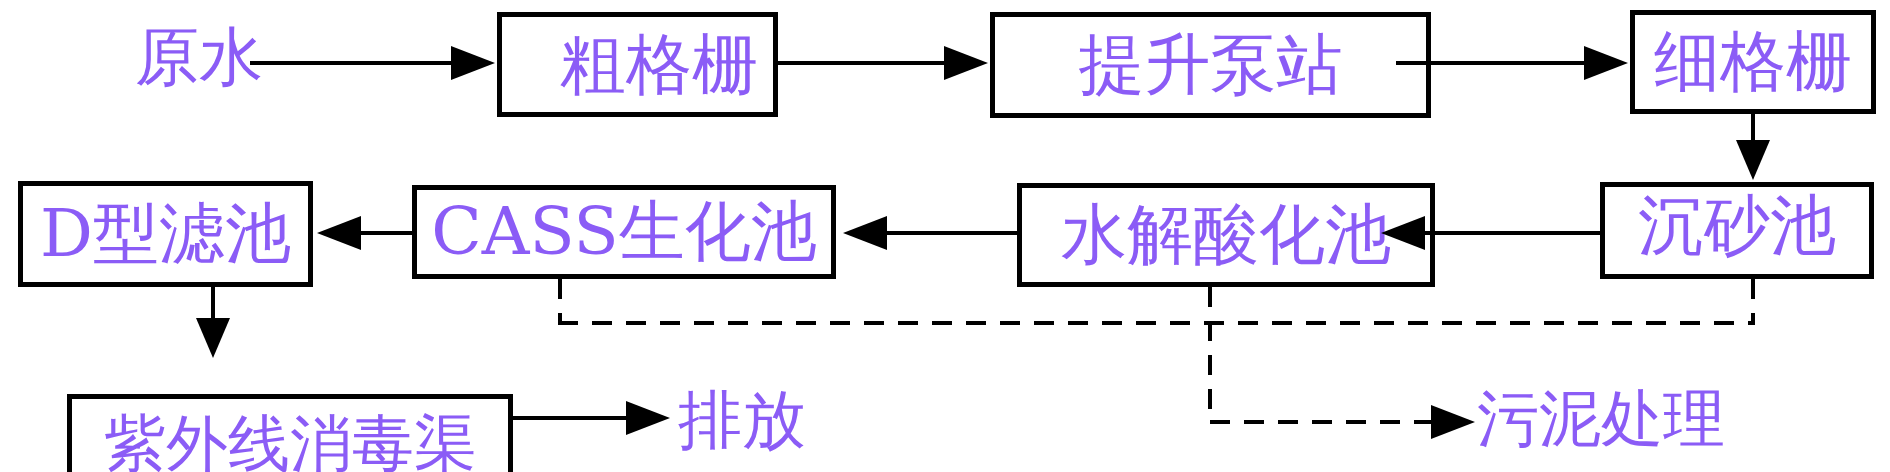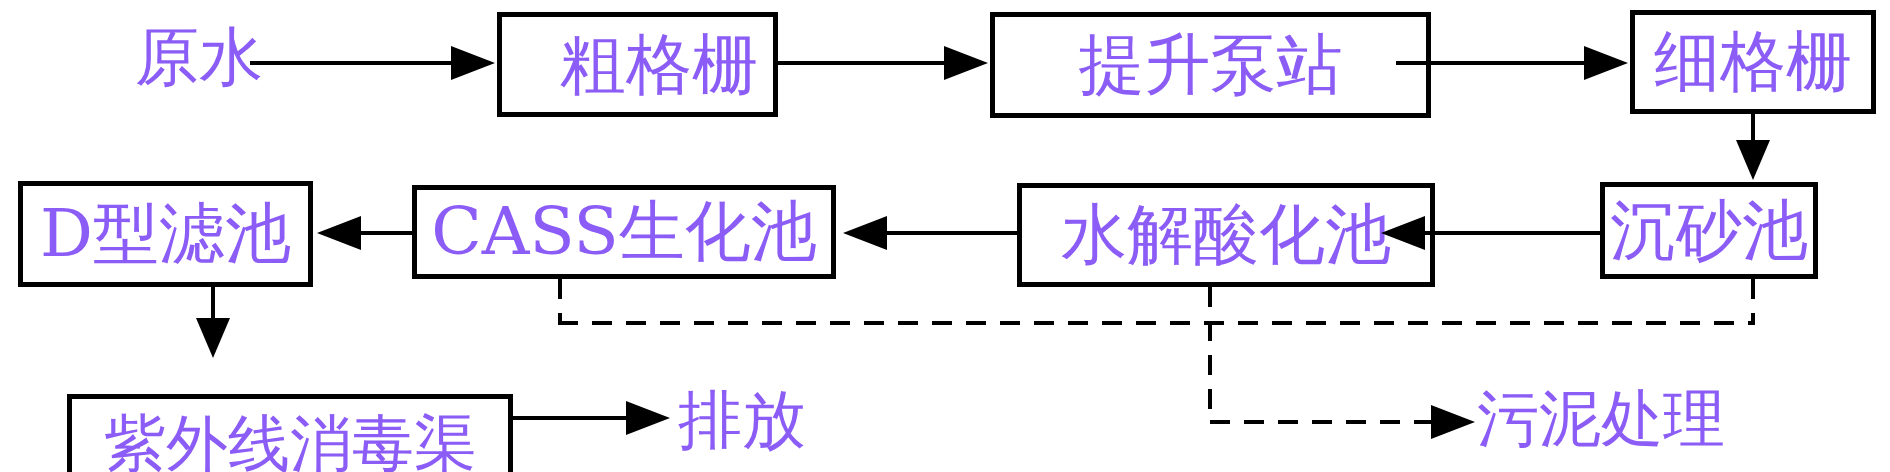--- a/index.html
+++ b/index.html
@@ -23,21 +23,21 @@
   .ah-right{border-top:17px solid transparent;border-bottom:17px solid transparent;border-left:44px solid #000;}
   .ah-left{border-top:17px solid transparent;border-bottom:17px solid transparent;border-right:44px solid #000;}
   .ah-down{border-left:17px solid transparent;border-right:17px solid transparent;border-top:40px solid #000;}
 
   
   #t-raw{left:135px;top:25px;}
   #n-coarse{left:497px;top:12px;width:281px;height:105px;padding-left:43px;}
   #n-pump{left:990px;top:12px;width:441px;height:106px;}
   #n-fine{left:1630px;top:10px;width:246px;height:104px;text-align:center;}
   
-  #n-grit{left:1600px;top:182px;width:218px;height:97px;}
+  #n-grit{left:1600px;top:182px;width:274px;height:97px;font-family:Liberation Mono, monospace;}
   #n-hydro{left:1017px;top:183px;width:418px;height:104px;}
   #n-cass{left:412px;top:185px;width:424px;height:94px;}
   #n-dfilter{left:18px;top:181px;width:295px;height:106px;}
   
   #n-uv{left:67px;top:362px;width:446px;height:100px;font-size:62px;margin-top:32px;}
   #t-discharge{left:678px;top:388px;}
   #t-sludge{left:1477px;top:388px;font-size:62px;text-align:center;}
 </style>
 </head>
 <body>

